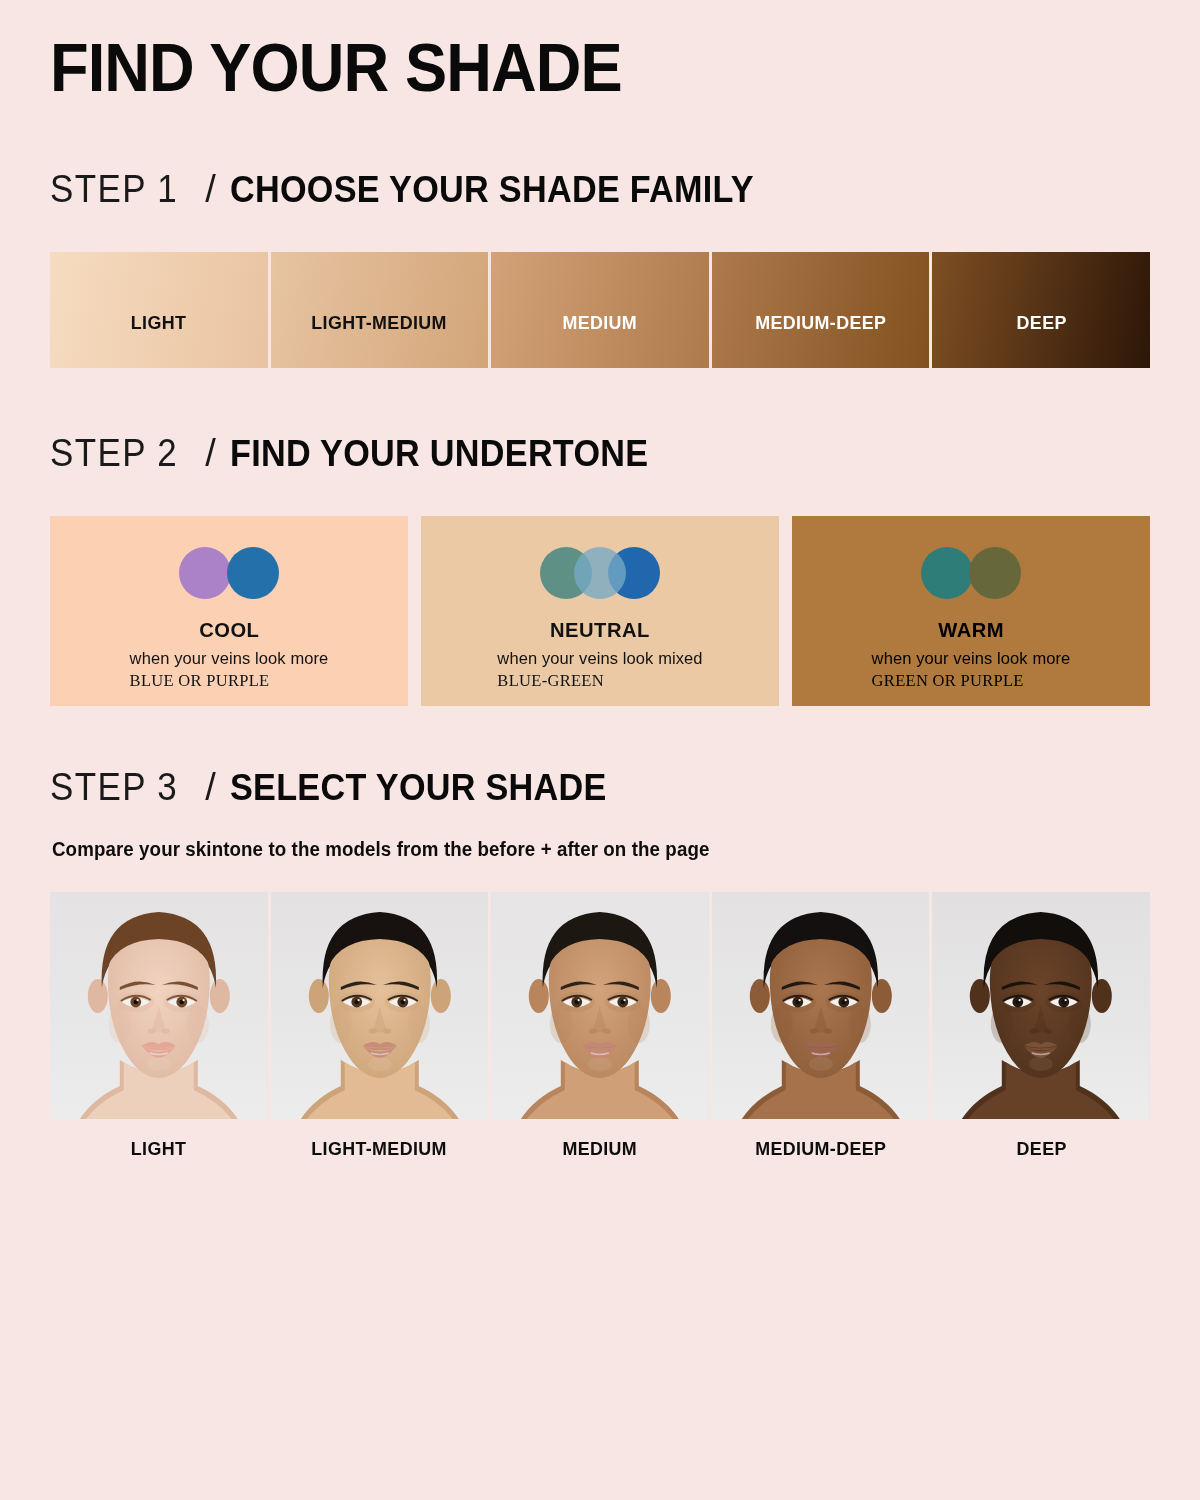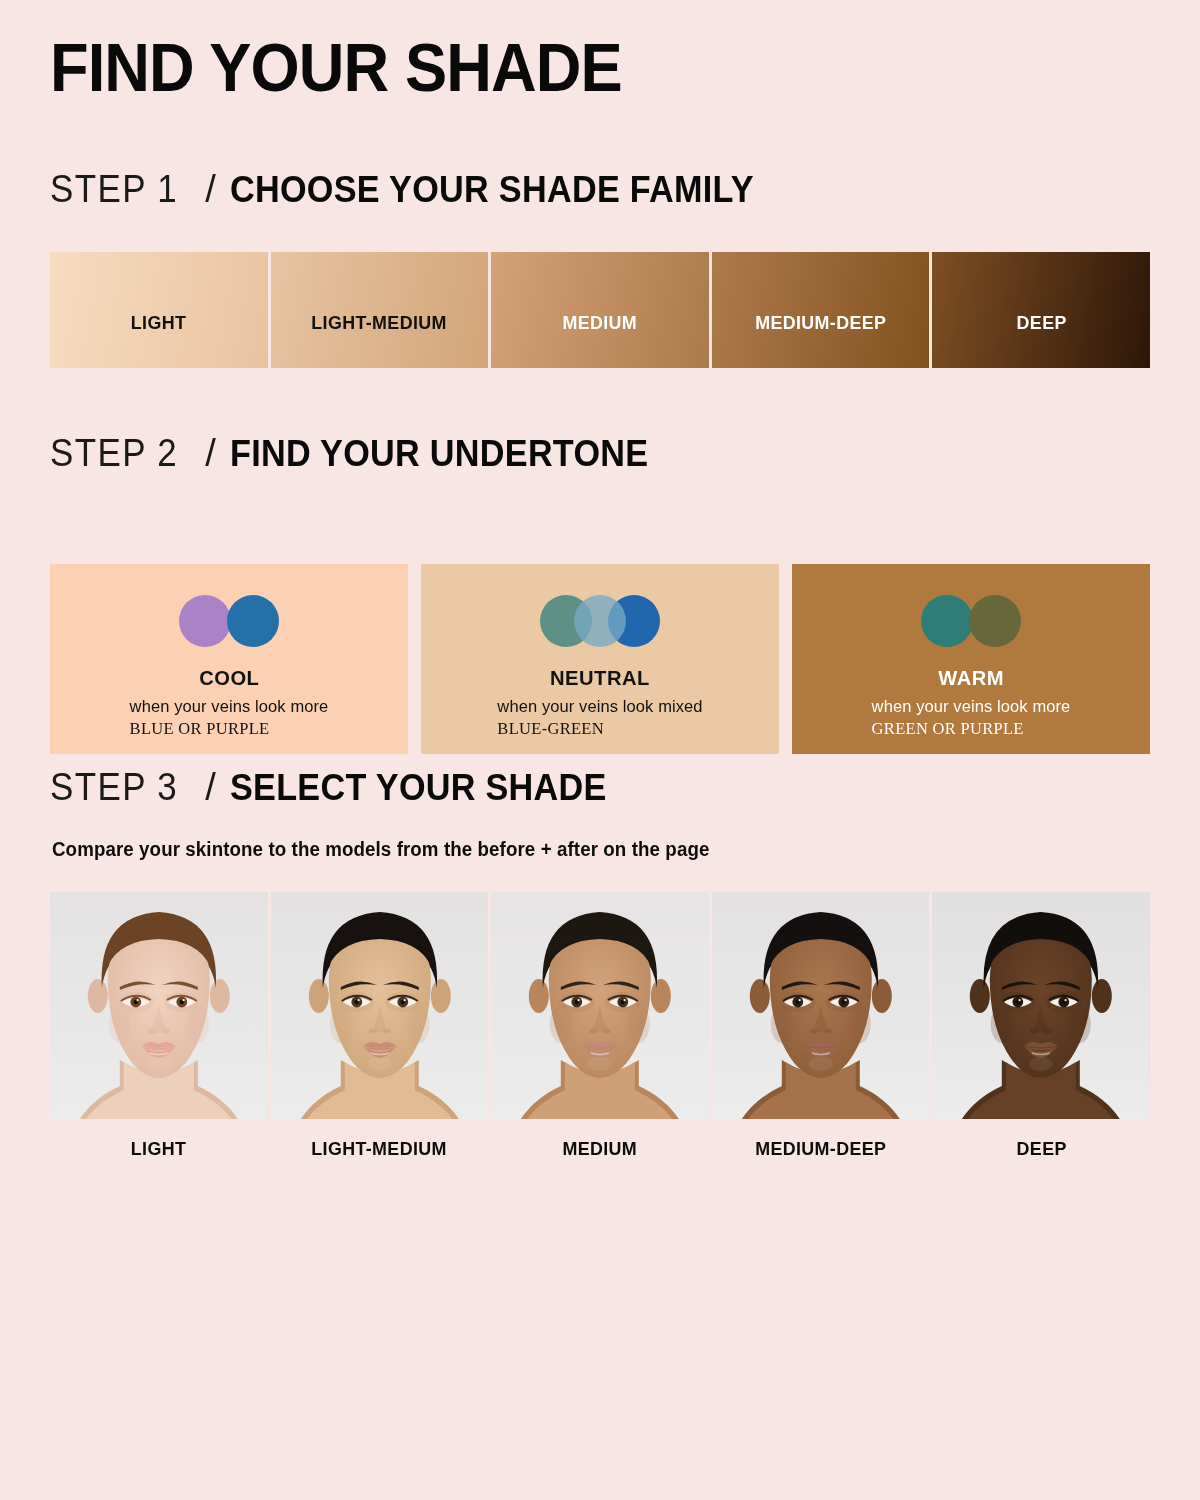--- a/index.html
+++ b/index.html
@@ -49,21 +49,21 @@
     padding-bottom:34px;
   }
   .shade-swatch .sw-label {
     font-size:19px; font-weight:bold; letter-spacing:0.4px;
     transform:scaleX(0.94);
   }
 
   
   .undertone-row {
     position:absolute; left:50px; top:516px;
-    width:1100px; height:190px; display:flex; gap:13px;margin-top:48px;
+    width:1100px; height:190px; display:flex; gap:13px;
   }
   .undertone-card {
     flex:1 1 0; position:relative;
     display:flex; flex-direction:column; align-items:center;
   }
   .circles { height:74px; display:flex; align-items:center; justify-content:center; margin-top:20px; }
   .circles .dot { width:52px; height:52px; border-radius:50%; display:block; }
   .circles.two .dot:nth-child(2) { margin-left:-4px; }
   .circles.three .dot:nth-child(2) { margin-left:-18px; }
   .circles.three .dot:nth-child(3) { margin-left:-18px; }
@@ -155,21 +155,21 @@
         <span class="dot" style="background: rgb(118, 169, 196); opacity: 0.78;"></span>
         <span class="dot" style="background: rgb(32, 103, 173);"></span>
       </div>
       <div class="ut-name">NEUTRAL</div>
       <div class="ut-desc">
         <span>when your veins look mixed</span>
         <span class="emph">BLUE-GREEN</span>
       </div>
     </div>
 
-    <div class="undertone-card" style="background: rgb(176, 121, 62); color: #ffffff;">
+    <div class="undertone-card" style="background: rgb(176, 121, 62); color: #000000;">
       <div class="circles two">
         <span class="dot" style="background: rgb(47, 125, 121);"></span>
         <span class="dot" style="background: rgb(102, 104, 60);"></span>
       </div>
       <div class="ut-name">WARM</div>
       <div class="ut-desc">
         <span>when your veins look more</span>
         <span class="emph">GREEN OR PURPLE</span>
       </div>
     </div>

